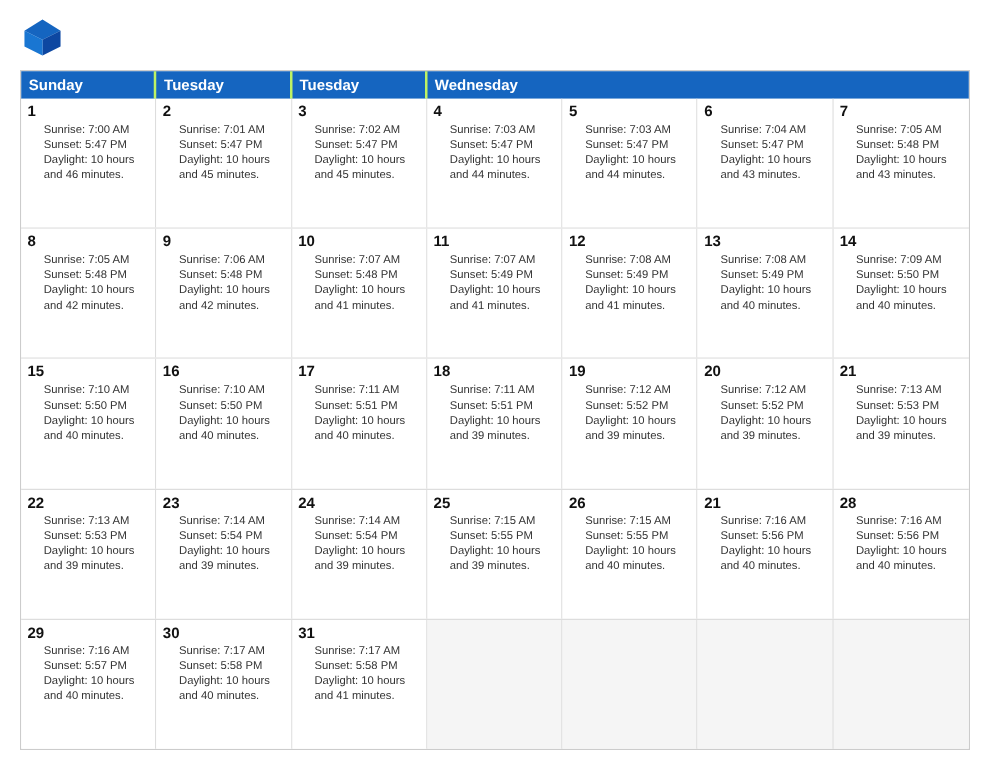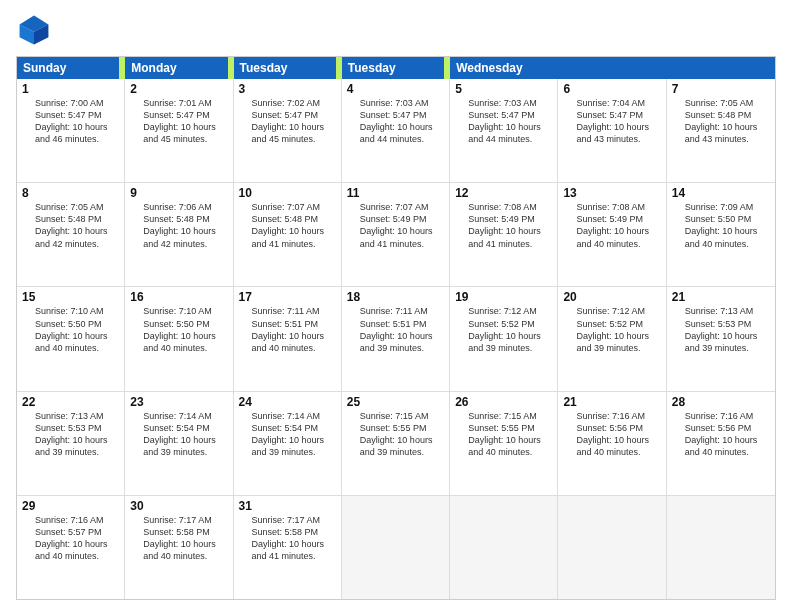--- a/index.html
+++ b/index.html
@@ -45,21 +45,21 @@
       display: grid;
       grid-template-columns: repeat(7, 1fr);
       background: #1565c0;
     }
     .cal-header-cell {
       color: #fff;
       font-weight: bold;
       font-size: 12px;
       padding: 4px 6px;
       text-align: left;
-      border-right: 6px solid #bef264;
+      border-right: 2px solid #bef264;
     }
     .cal-header-cell:last-child { border-right: none; }
     .cal-body {
       flex: 1;
       display: flex;
       flex-direction: column;
     }
     .cal-row {
       display: grid;
       grid-template-columns: repeat(7, 1fr);
@@ -128,21 +128,20 @@
     </div>
     <div class="title-block">
       <div class="main-title"></div>
       <div class="subtitle"></div>
     </div>
   </div>
 
   <div class="calendar">
     <div class="cal-header">
     <div class="cal-header-cell">Sunday</div>
-        <div class="cal-header-cell">Monday</div>
         <div class="cal-header-cell">Tuesday</div>
         <div class="cal-header-cell">Tuesday</div>
         <div class="cal-header-cell">Wednesday</div>
       </div>
     <div class="cal-body">
     <div class="cal-row">
           <div class="cal-cell">
             <span class="day-num">1</span>
             <div class="cell-text">Sunrise: 7:00 AM<br>Sunset: 5:47 PM<br>Daylight: 10 hours<br>and 46 minutes.</div>
           </div>

